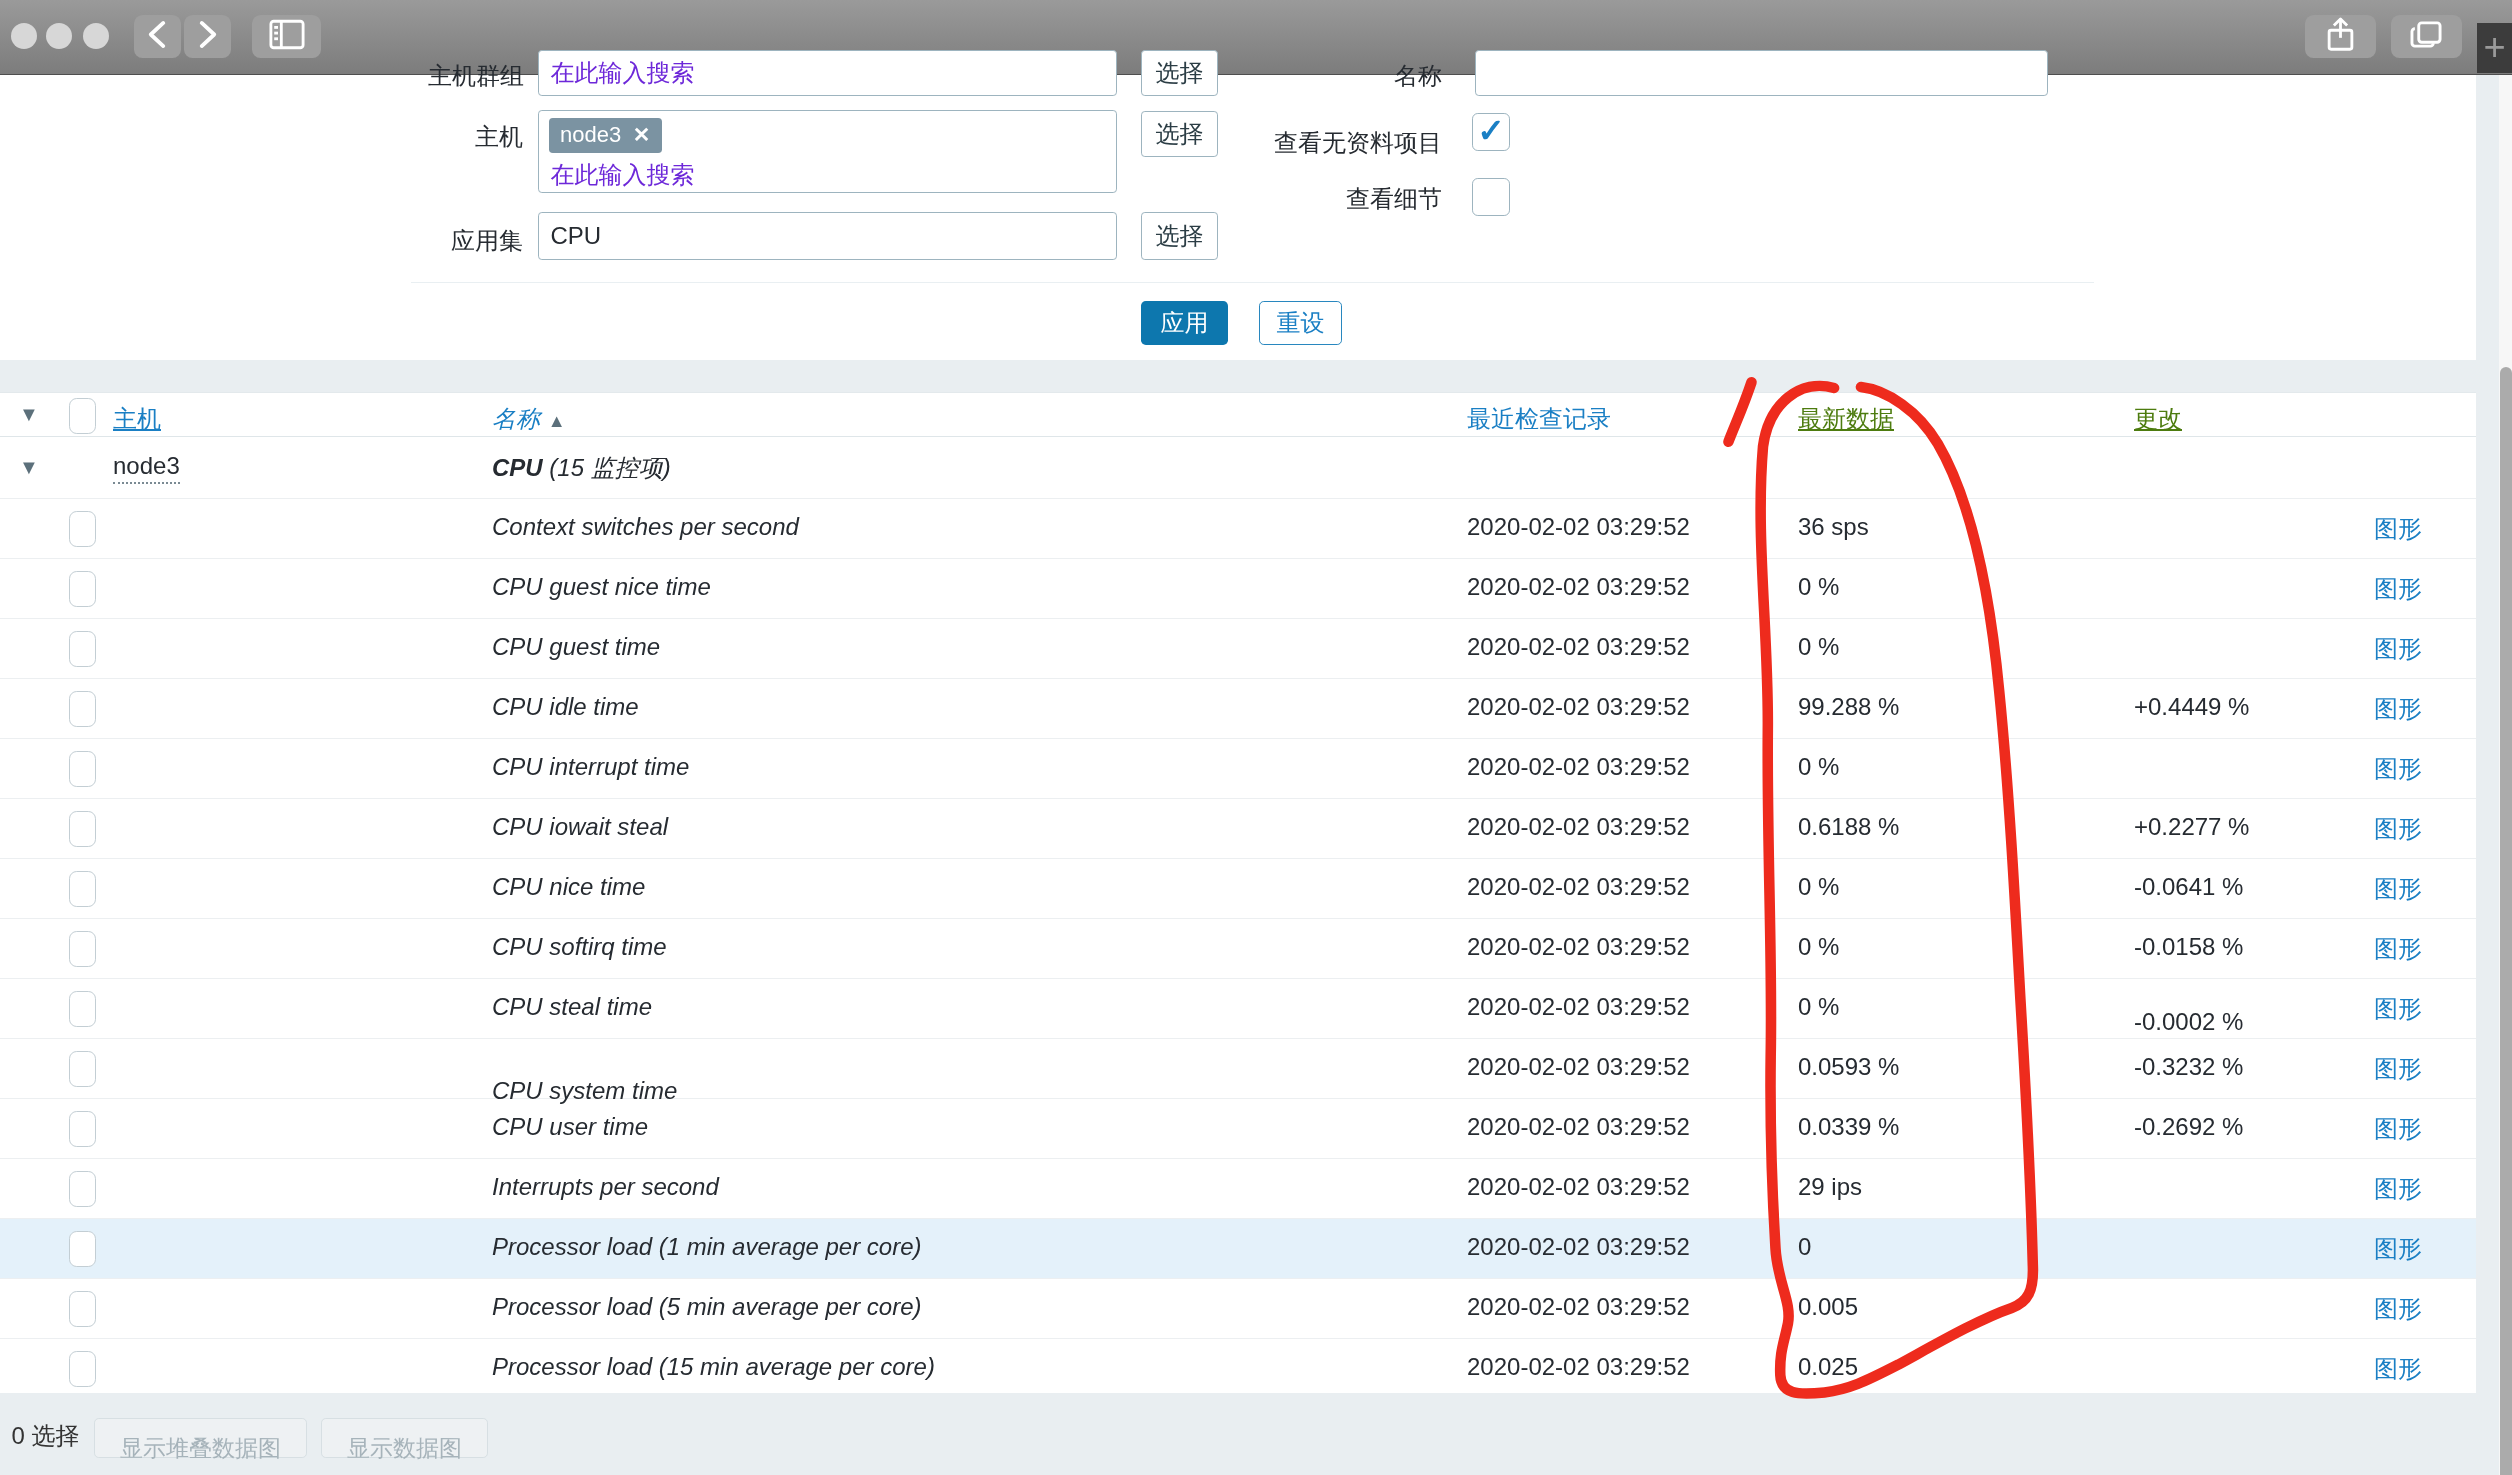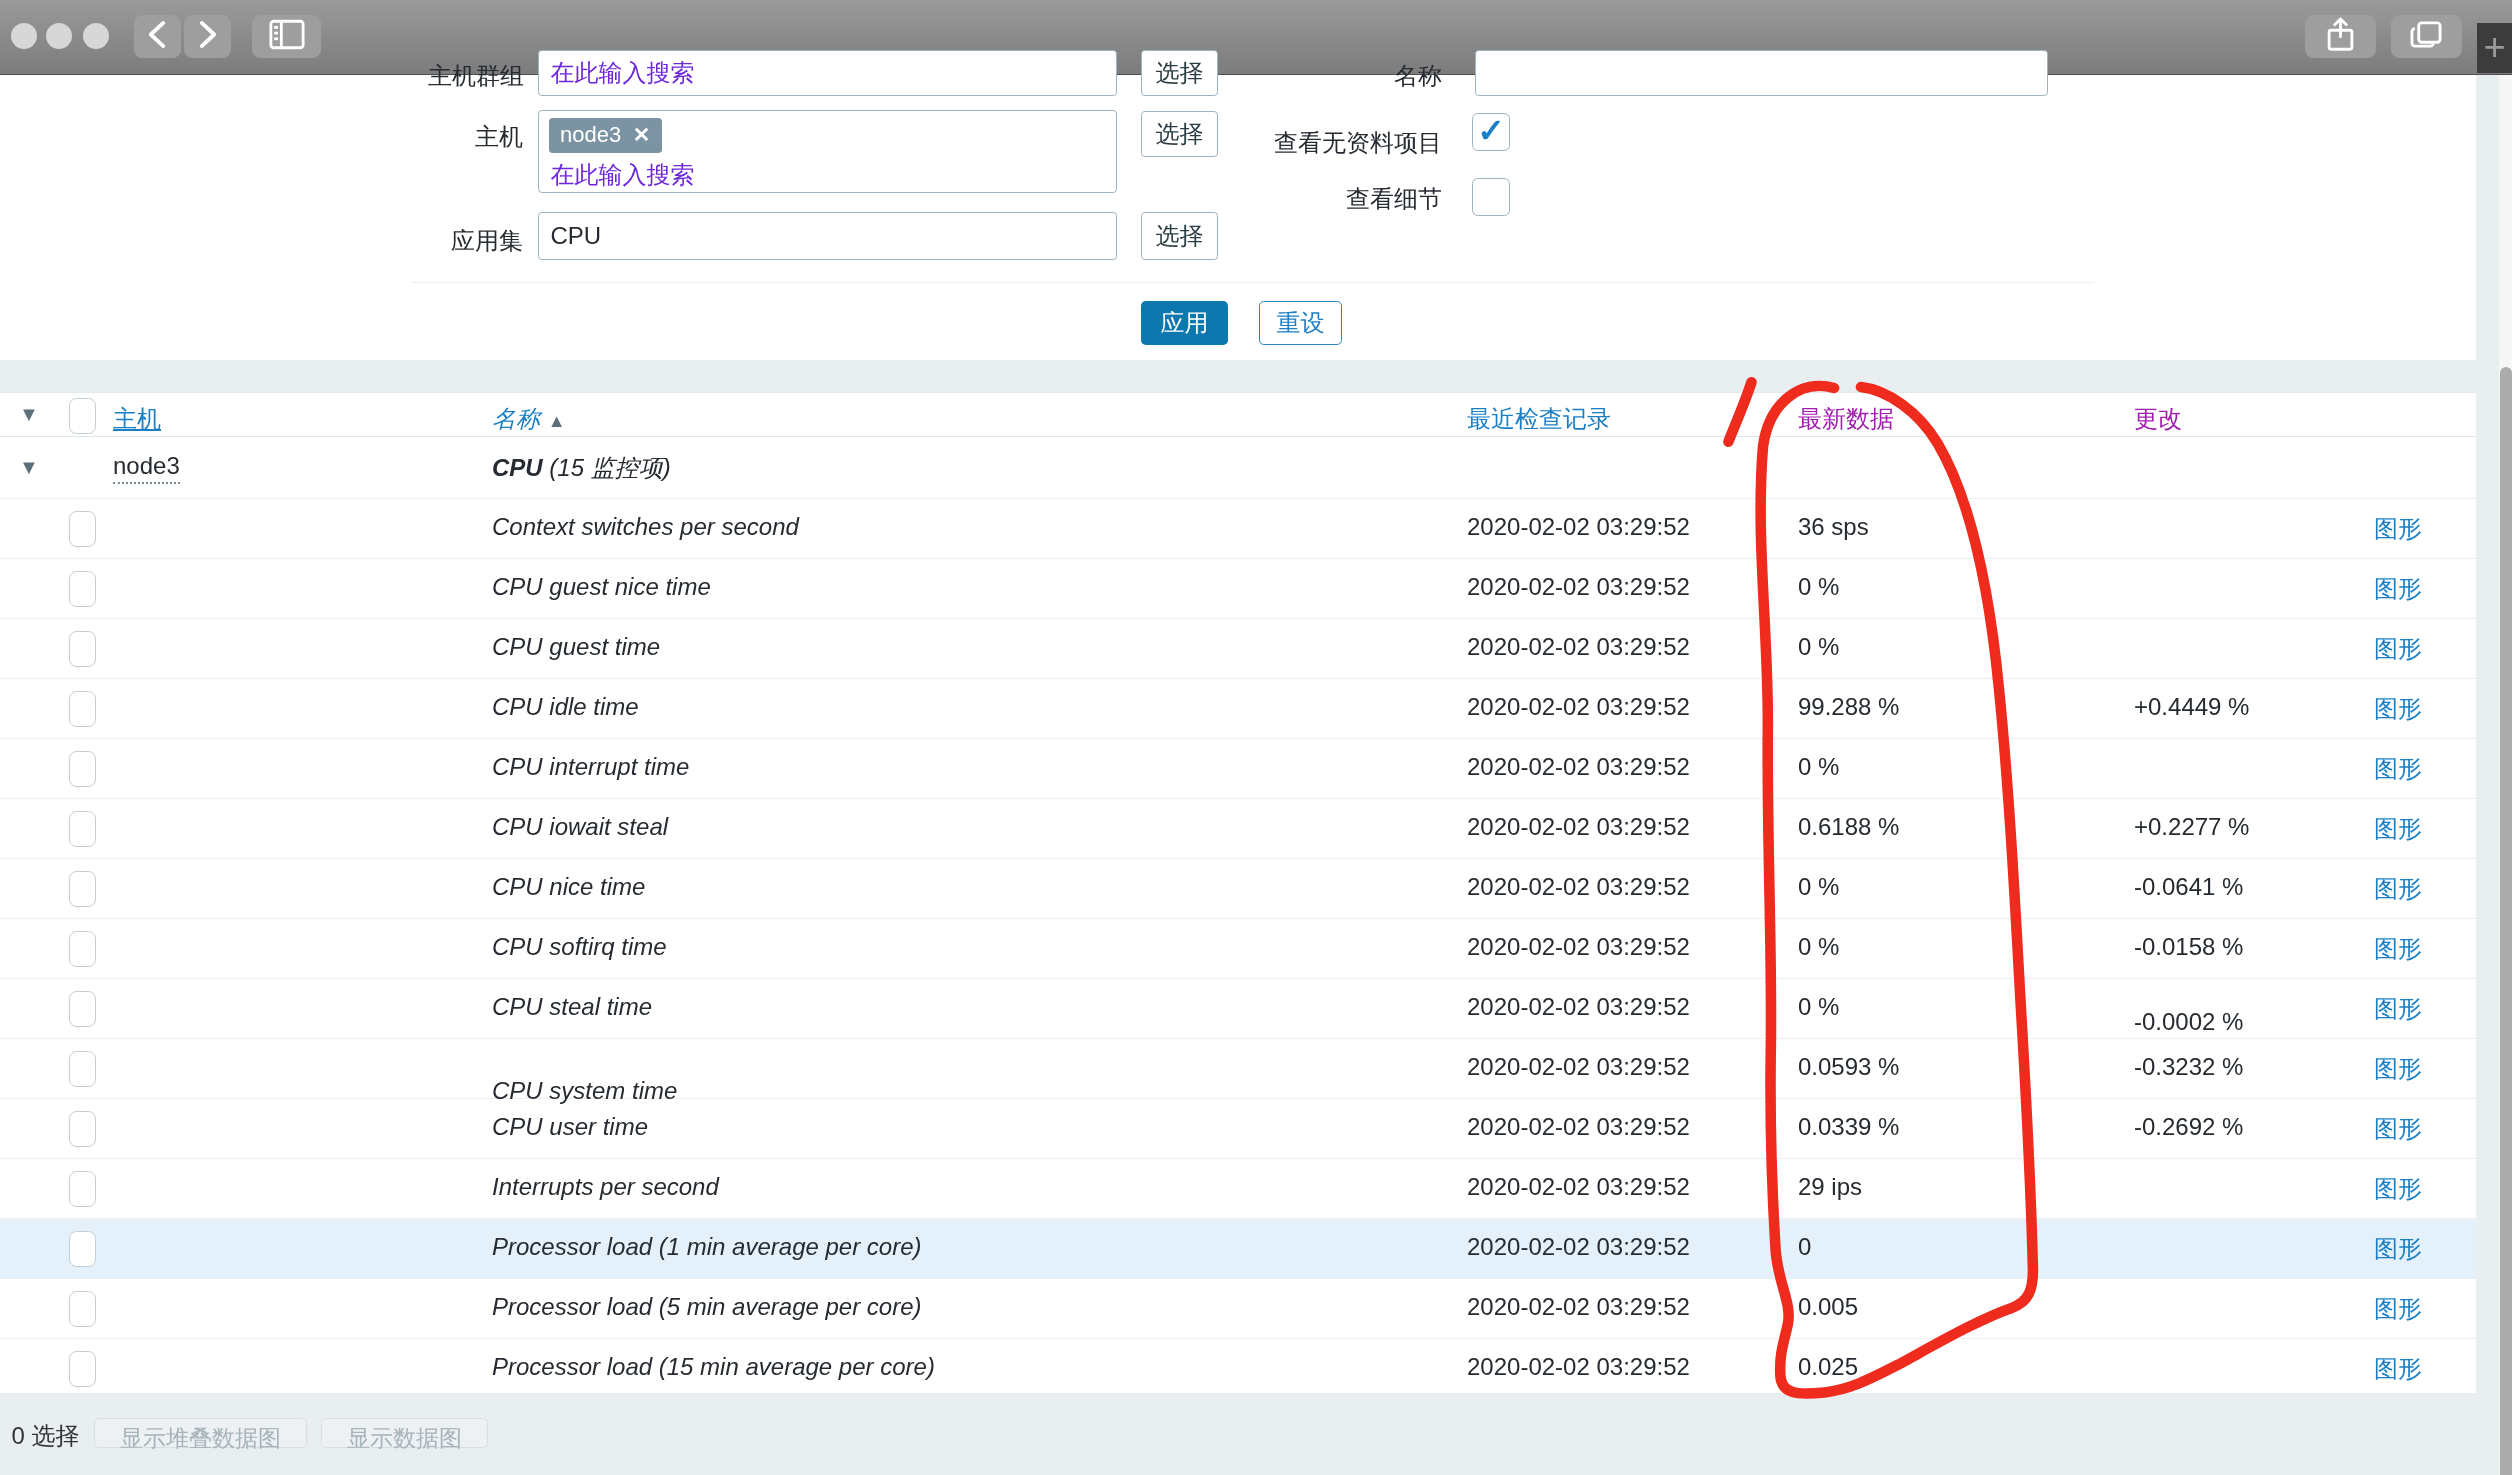--- a/index.html
+++ b/index.html
@@ -63,32 +63,32 @@
   .c-host   { left:113px; }
   .c-name   { left:492px;font-style:italic; }
   .c-date   { left:1467px; }
   .c-latest { left:1798px; }
   .c-change { left:2134px; }
   .c-graph  { left:2374px; }
   .vmid-head { top:9.6px; }
   .tri { color:#5c707b; font-size:20px; }
   .hlink { color:#1a7fc4; text-decoration:underline; }
   .hblue { color:#1a7fc4; }
-  .hgray { color:#a21caf; }
+  .hgray { color:#4d7c0f;text-decoration:underline; }
   .sortarrow { color:#5c707b; font-size:18px; margin-left:7.7px; }
   .rowcb { width:27px; height:36px; border:1.9px solid #c3ced4; border-radius:7.7px; background:#fff; }
   #host-link { color:#262b31; border-bottom:2.9px dotted #7a8a93; padding-bottom:2.9px; }
   .glink { color:#1a7fc4; }
   .bold { font-weight:bold; }
 
   
   #footer { left:0; top:1318px; width:2476px; height:83px; background:#e9eef1; }
   #sel-count { position:absolute; left:11.5px; top:27px; font-size:24px; color:#333; }
-  .footbtn { position:absolute; top:25px; height:30px; background:#eef1f3; border:1.9px solid #d7dfe3;
-             border-radius:4.8px; color:#a6b3ba; font-size:23px; padding:4px 25px; }
+  .footbtn { position:absolute; top:25px; height:40px; background:#eef1f3; border:1.9px solid #d7dfe3;
+             border-radius:4.8px; color:#a6b3ba; font-size:23px; padding:14px 25px; }
   #stacked-graph-btn { left:94px; }
   #show-graph-btn { left:321px; }
 
   
   #annotation { left:0; top:0; width:2512px; height:1475px; pointer-events:none; }
 </style>
 </head>
 <body>
 
 <div id="toolbar" class="abs">

